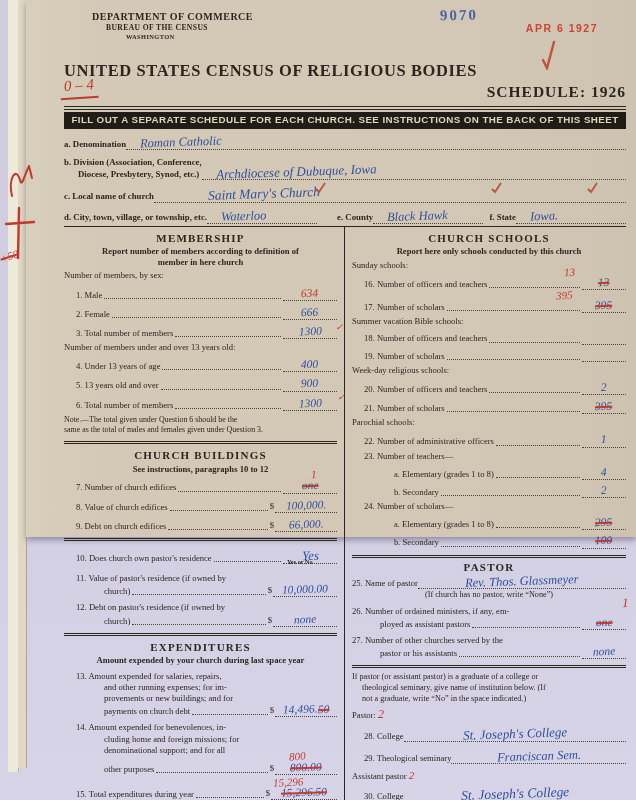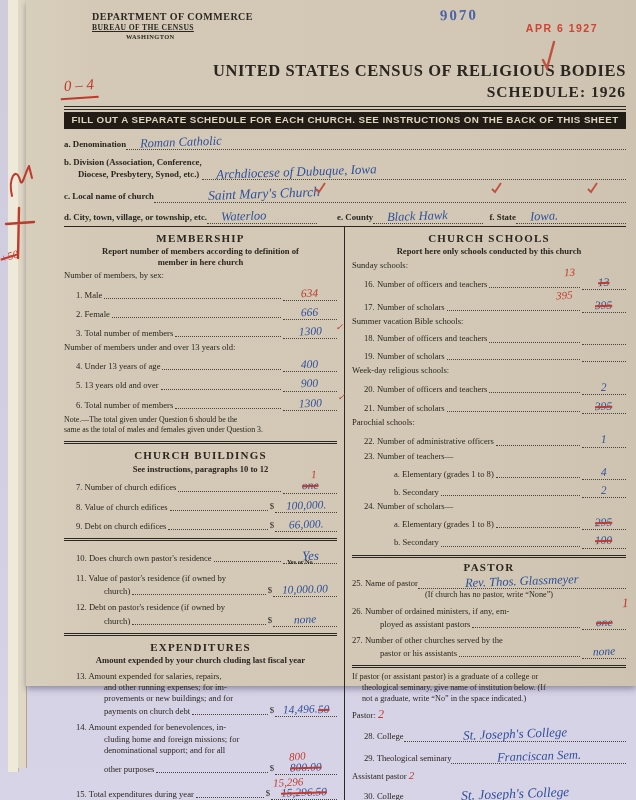--- a/index.html
+++ b/index.html
@@ -4,36 +4,36 @@
 <style>
   html,body{margin:0;padding:0;}
   body{
     width:636px;height:800px;overflow:hidden;position:relative;
     background:linear-gradient(180deg,#cfccde 0%,#d3cfe2 60%,#d8d4e7 100%);
     font-family:"Liberation Serif", serif;color:#2b2620;
   }
   .edge1{position:absolute;left:8px;top:0;width:10px;height:772px;background:#efe9da;border-right:1px solid #bdb4a0;}
   .edge2{position:absolute;left:18px;top:0;width:8px;height:768px;background:#e0d8c4;border-right:1px solid #b0a690;}
   .paper{
-    position:absolute;left:26px;top:0;width:610px;height:686px;
+    position:absolute;left:26px;top:0;width:610px;height:537px;
     background:linear-gradient(90deg,#d8cebc 0%,#d3c9b6 12%,#d2c8b5 70%,#cdc3b0 100%);
     box-shadow:0 3px 6px rgba(60,55,90,.45);
     padding:6px 10px 0 38px;box-sizing:border-box;
     font-size:8.6px;line-height:1.3;
   }
   
   .hdr{position:relative;height:52px;}
   .dept{position:absolute;left:28px;top:4px;}
   .dept .d1{font-weight:bold;font-size:10px;letter-spacing:.5px;}
-  .dept .d2{font-weight:bold;font-size:7.6px;letter-spacing:.4px;text-decoration:underline;}
+  .dept .d2{font-weight:bold;font-size:7.6px;letter-spacing:.4px;margin-left:14px;}
   .dept .d3{font-weight:bold;font-size:6.4px;letter-spacing:.4px;margin-left:34px;}
   .serial{position:absolute;right:148px;top:0;font-size:15px;font-weight:bold;color:#3c58a6;letter-spacing:2px;transform:rotate(-1deg);opacity:.9;}
   .datestamp{position:absolute;right:28px;top:16px;font-size:10.5px;font-weight:bold;color:#cf4334;letter-spacing:1.5px;font-family:"Liberation Sans",sans-serif;}
   .stampchk{position:absolute;right:70px;top:34px;}
-  .title{ text-align:right;font-weight:bold;font-size:16.5px;letter-spacing:.6px;margin-top:2px;}
+  .title{ text-align:left;font-weight:bold;font-size:16.5px;letter-spacing:.6px;margin-top:2px;}
   .schedule{text-align:right;font-weight:bold;font-size:15.5px;letter-spacing:1px;margin-top:1px;}
   .margincode{position:absolute;left:34px;top:76px;font-size:15px;color:#bd3a2c;font-style:italic;transform:rotate(-4deg);border-bottom:2px solid #bd3a2c;padding:0 4px 1px;}
   .dblrule{border-top:1px solid #2b2620;border-bottom:1px solid #2b2620;height:2px;margin:3px 0 2px;}
   .banner{background:#211c16;color:#ded5bd;text-align:center;font-weight:bold;font-size:9.8px;letter-spacing:.4px;padding:2px 0 3px;font-family:"Liberation Sans",sans-serif;}
   
   .row{display:flex;align-items:flex-end;}
   .dots{flex:1;border-bottom:1.2px dotted #4a443a;margin:0 2px 2px 2px;min-width:8px;}
   .ansbox{border-bottom:1.2px dotted #4a443a;text-align:center;position:relative;min-width:54px;}
   .ansbox.w40{min-width:44px;}
   .hw{font-style:italic;color:#30509c;font-size:11.5px;line-height:1;display:inline-block;transform:rotate(-2deg);white-space:nowrap;}
@@ -240,21 +240,21 @@
           <span>church)</span>
           <span class="dots"></span>
           <span class="dollar">$</span>
           <span class="ansbox" style="min-width:64px"><span class="hw">none</span></span>
         </div>
       </div>
 
       <div class="secrule"></div>
 
       <div class="sectitle">EXPENDITURES</div>
-      <div class="subt">Amount expended by your church cluding last fiscal year</div>
+      <div class="subt">Amount expended by your church during last space year</div>
 
       <div class="q2l">
         <div>13. Amount expended for salaries, repairs,</div>
         <div class="cont">and other running expenses; for im-</div>
         <div class="cont">provements or new buildings; and for</div>
         <div class="row cont">
           <span>payments on church debt</span>
           <span class="dots"></span>
           <span class="dollar">$</span>
           <span class="ansbox" style="min-width:62px"><span class="hw">14,496.</span><span class="hw struck">50</span></span>

